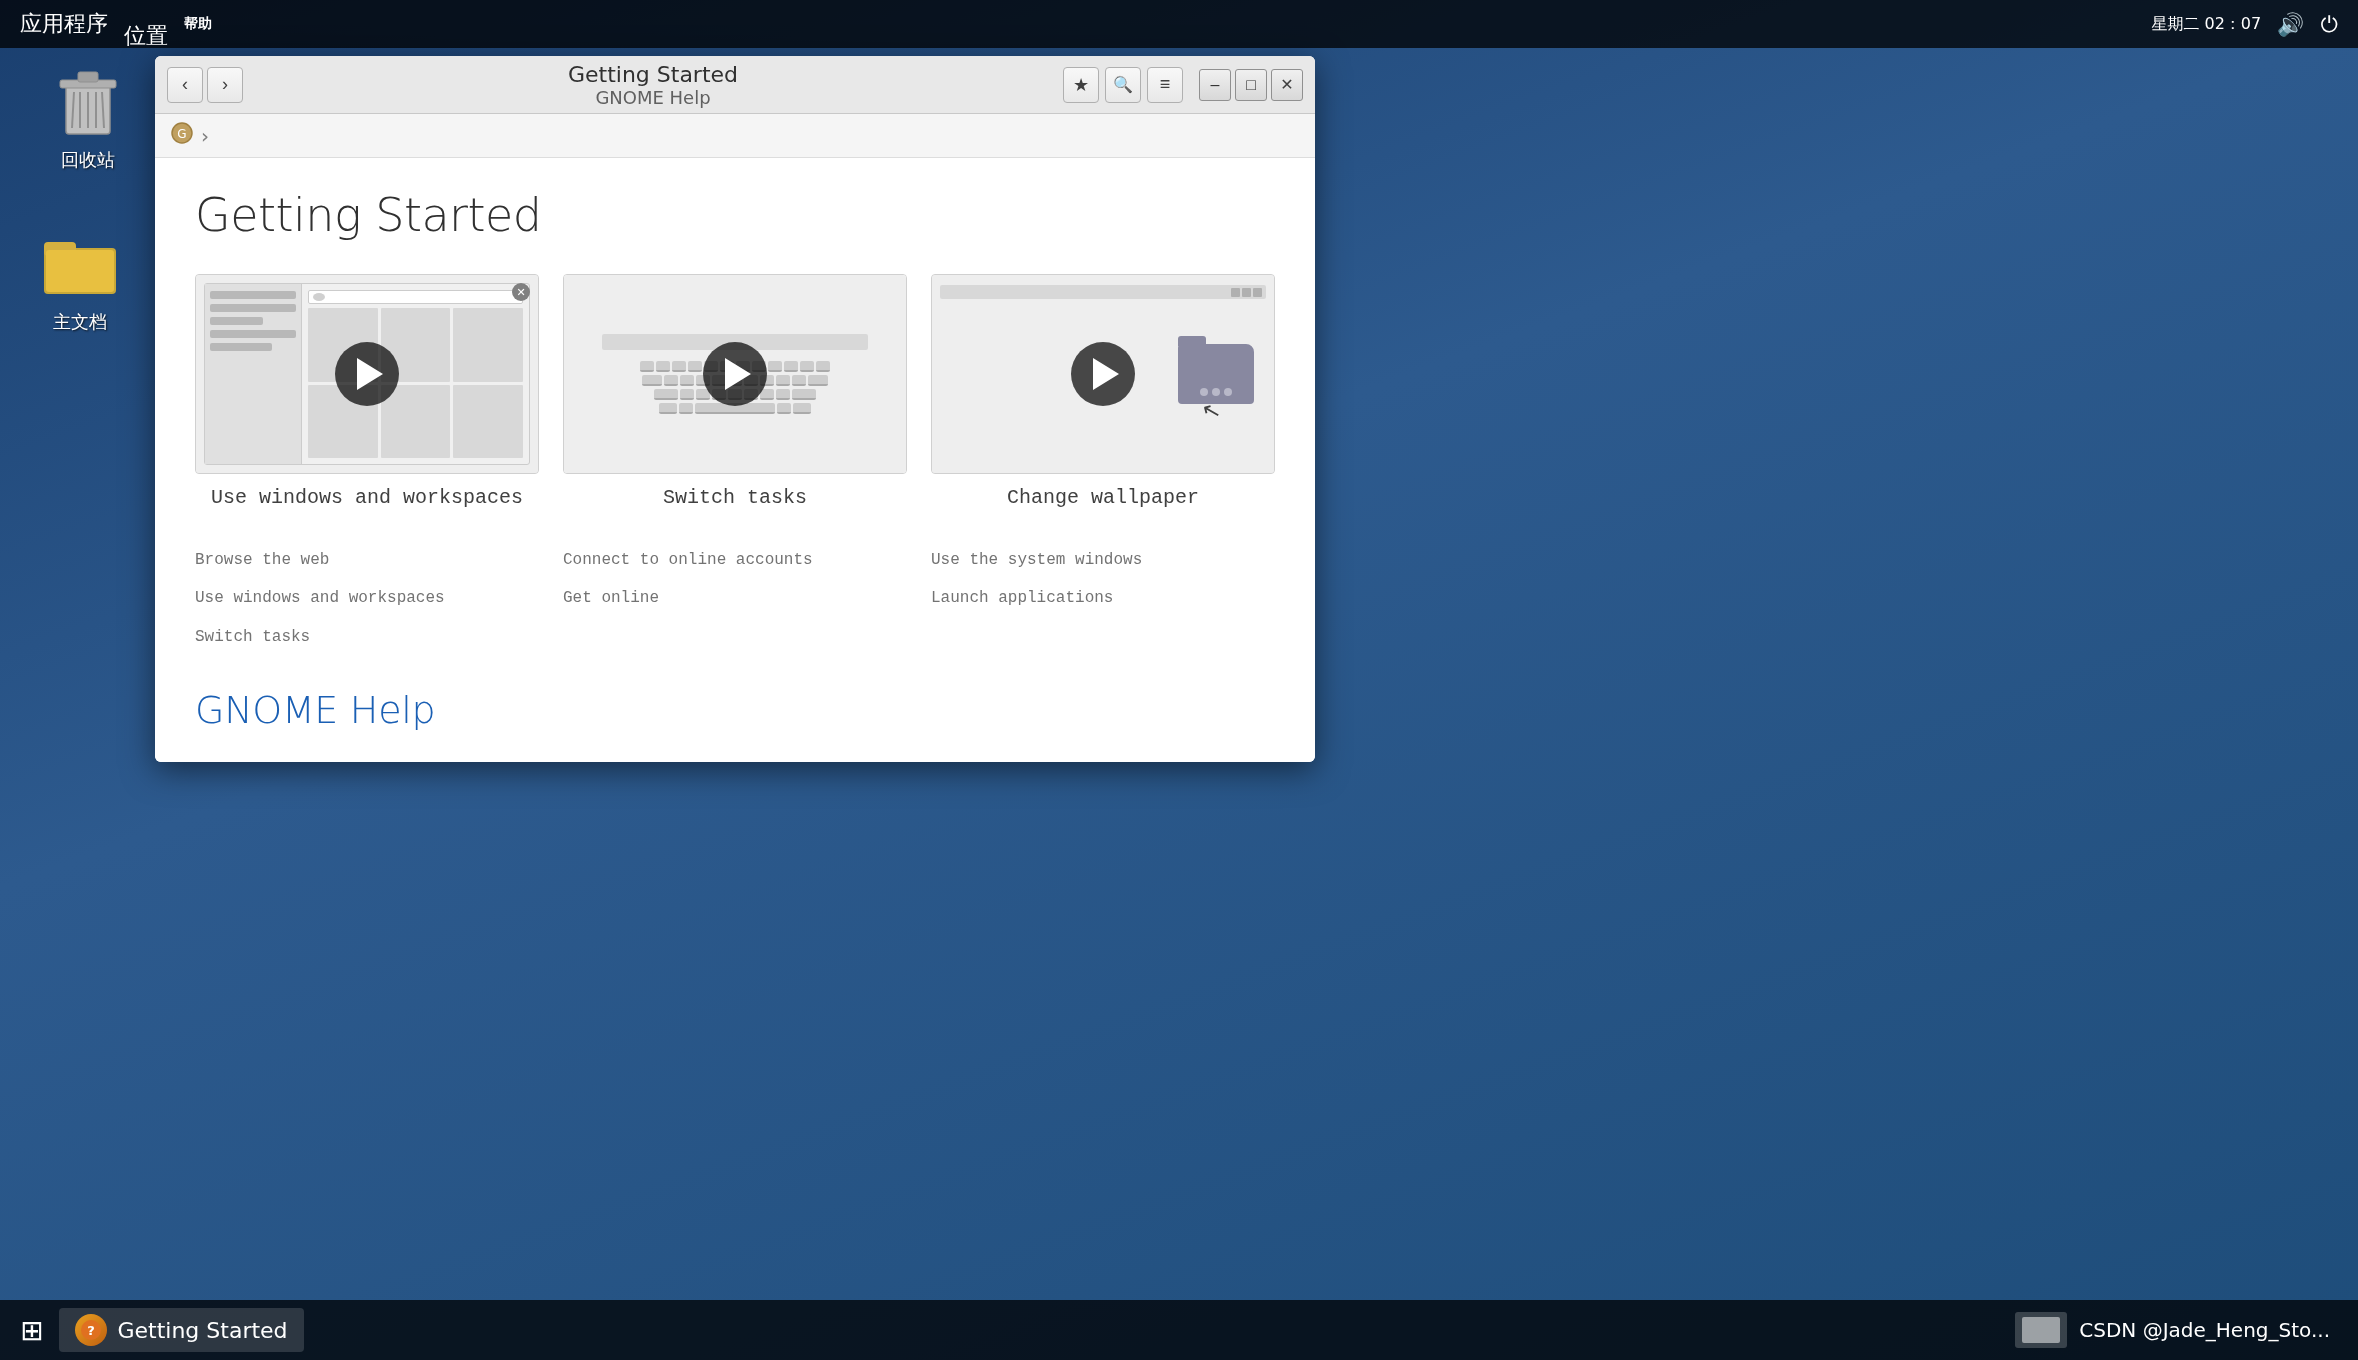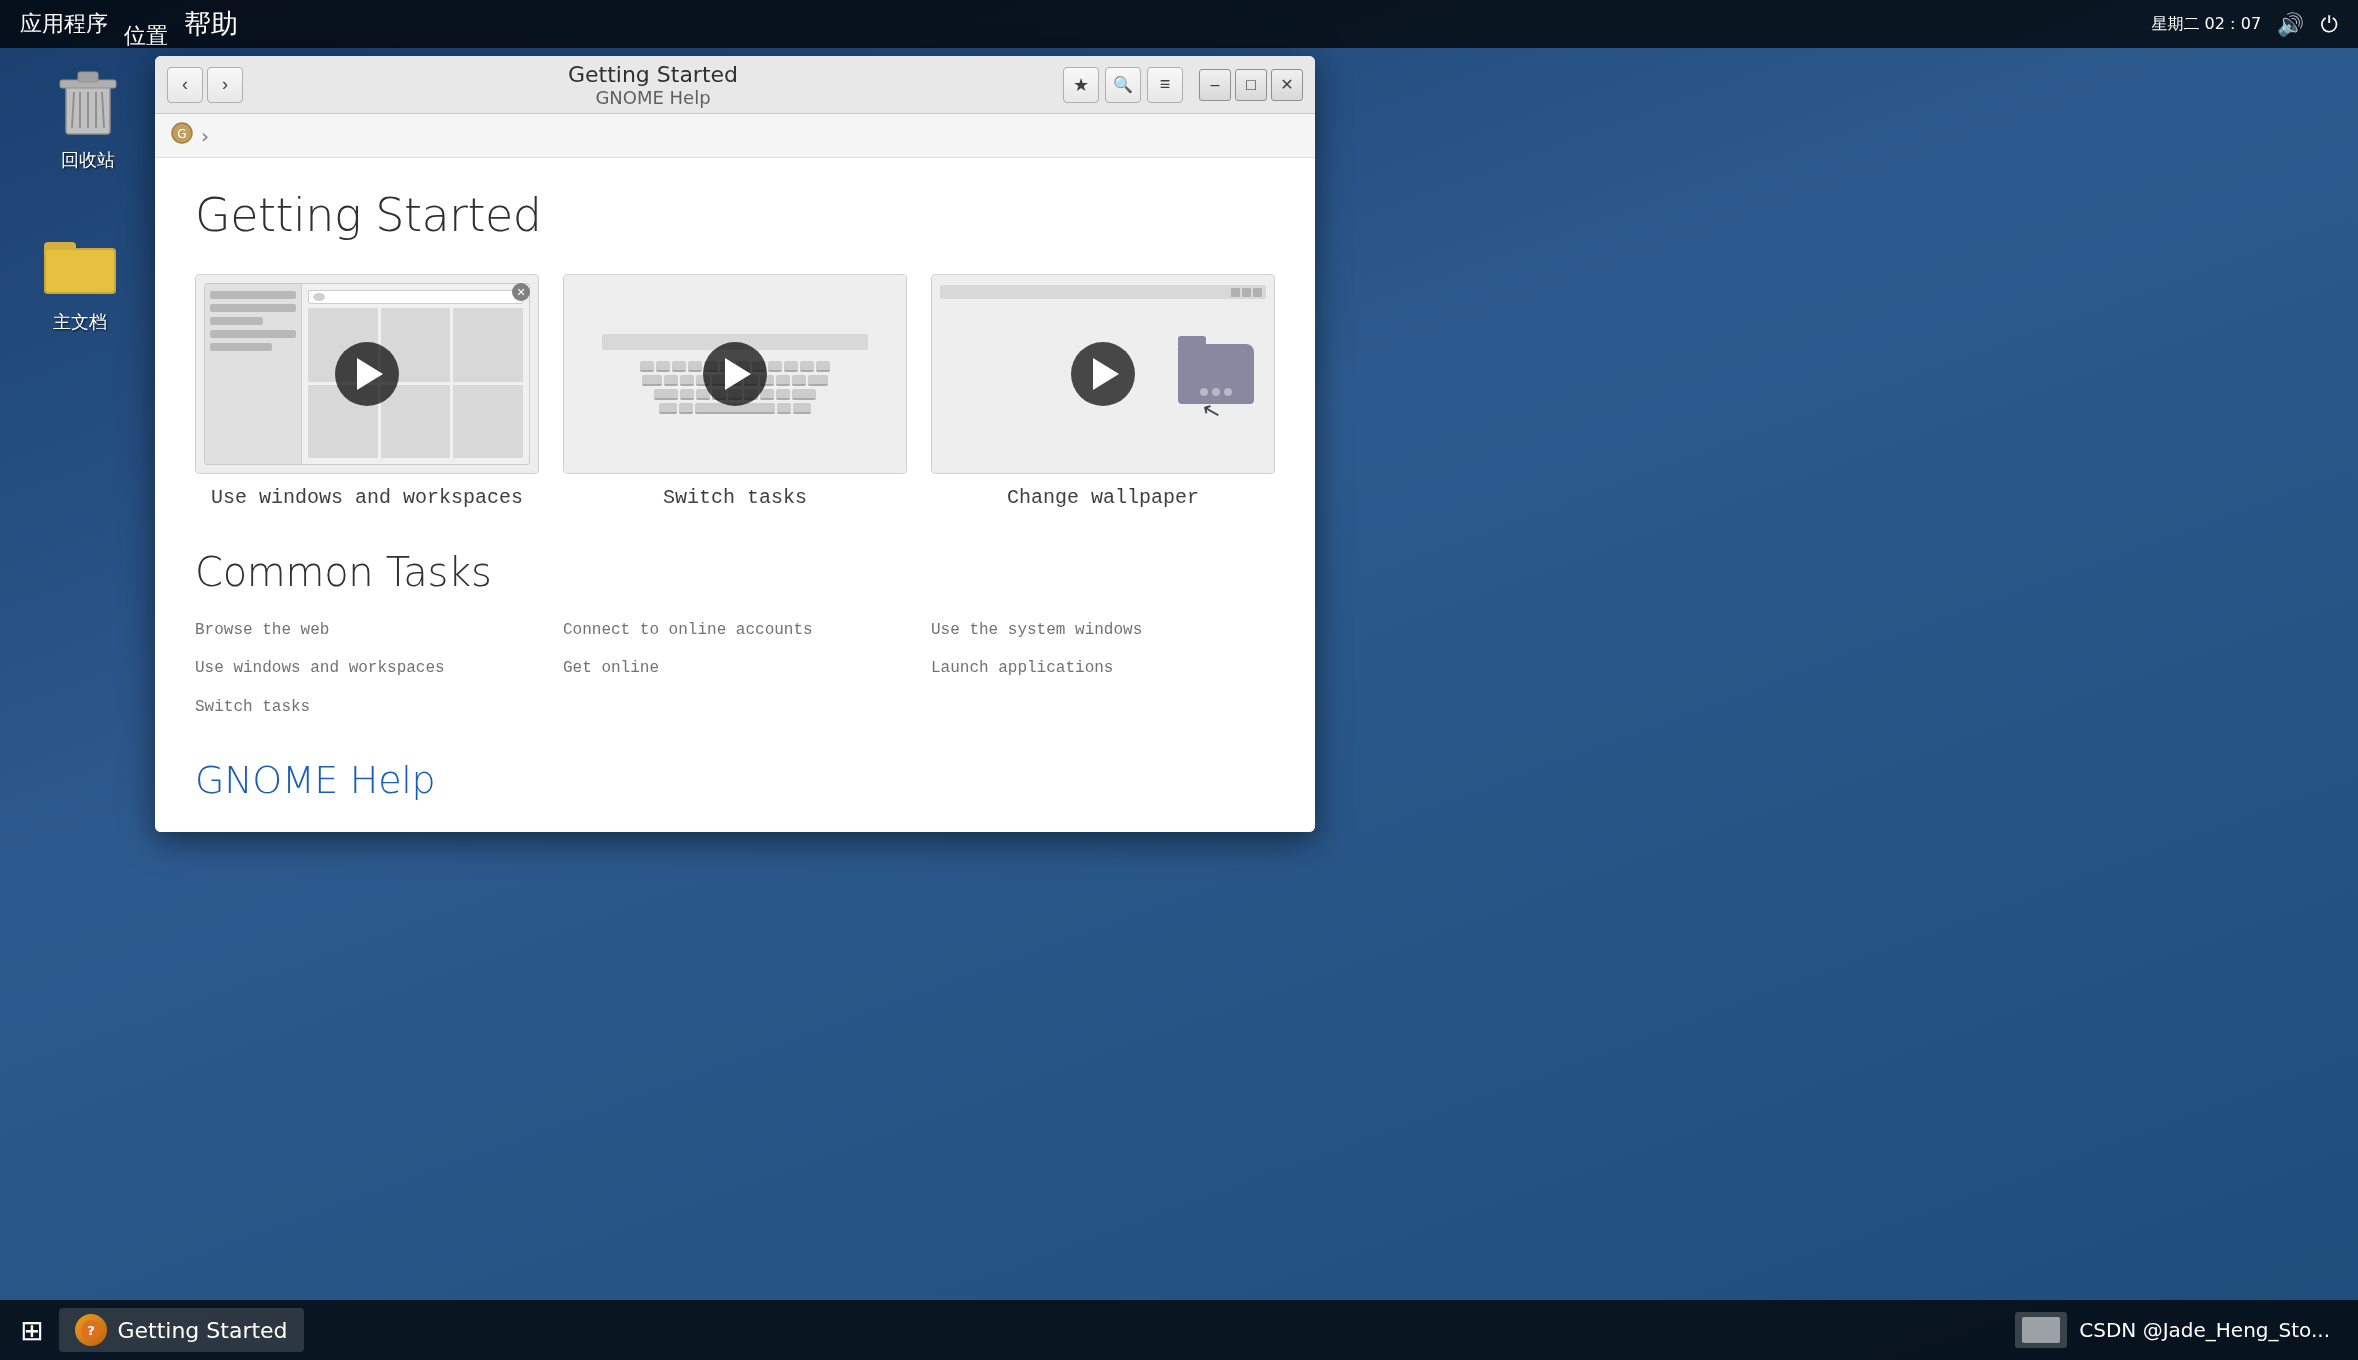--- a/index.html
+++ b/index.html
@@ -408,21 +408,21 @@
   </style>
 </head>
 <body>
 
 <div class="desktop">
 
   <div class="taskbar-top">
     <div class="taskbar-top-left">
       <span style="font-size:22px;cursor:pointer;color:white;">应用程序</span>
       <span style="font-size:22px;cursor:pointer;color:white;margin-top:23px;">位置</span>
-      <span style="font-size:27px;cursor:pointer;color:white;">帮助</span>
+      <span style="font-size:14px;cursor:pointer;color:white;font-weight:bold;">帮助</span>
     </div>
     <div class="taskbar-top-right">
       <span class="taskbar-time">星期二 02：07</span>
       <span style="font-size:22px;cursor:pointer;">🔊</span>
       <span style="font-size:22px;cursor:pointer;">⏻</span>
     </div>
   </div>
 
   <div class="desktop-icon trash-icon" style="position:absolute;top:68px;left:38px;">
     <div class="icon-img">
@@ -610,21 +610,20 @@
             <div class="play-btn">
               <div class="play-triangle"></div>
             </div>
           </div>
           <span class="video-label">Change wallpaper</span>
         </div>
 
       </div>
 
       
-      <h2 class="section-title">Common Tasks</h2>
 
       <div class="links-grid">
         <a class="help-link">Browse the web</a>
 
         <a class="help-link">Connect to online accounts</a>
         <a class="help-link">Use the system windows</a>
         <a class="help-link">Use windows and workspaces</a>
 
         <a class="help-link">Get online</a>
         <a class="help-link">Launch applications</a>

